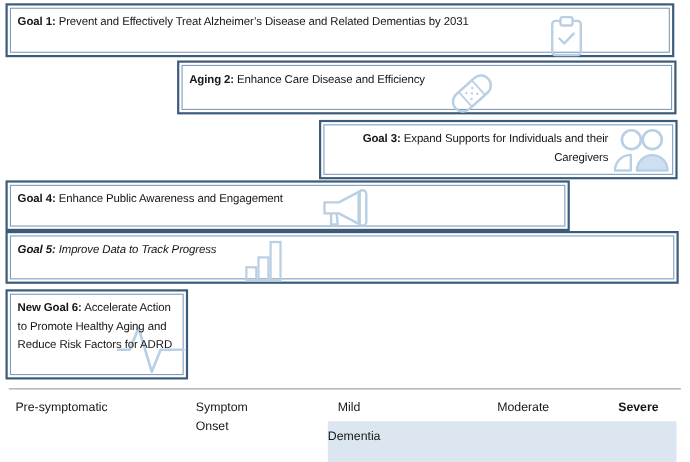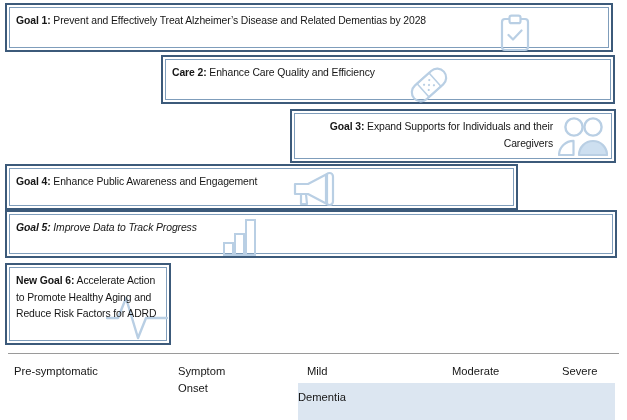--- a/index.html
+++ b/index.html
@@ -83,21 +83,21 @@
     position: absolute;
     font-size: 11.2px;
     line-height: 17px;
     color: #161616;
     white-space: pre-line;
   }
   #tl-presymptomatic { left: 14px;  top: 363px; }
   #tl-symptom-onset  { left: 178px; top: 363px; }
   #tl-mild           { left: 307px; top: 363px; }
   #tl-moderate       { left: 428px; top: 363px; padding-left: 24px; }
-  #tl-severe         { left: 562px; top: 363px; }
+  #tl-severe         { left: 562px; top: 363px; font-weight: bold; }
 
   
   .dementia-band {
     position: absolute;
     left: 298px;
     top: 383px;
     width: 317px;
     height: 37px;
     background: #dce6f1;
   }
@@ -110,33 +110,33 @@
     color: #161616;
   }
 </style>
 </head>
 <body>
 
 <div class="canvas">
 
   <div class="goal-box" id="box-goal1">
     <div class="frame-inner"></div>
-    <div class="goal-text"><b>Goal 1:</b><span> Prevent and Effectively Treat Alzheimer’s Disease and Related Dementias by 2028</span></div>
+    <div class="goal-text"><b>Goal 1:</b><span> Prevent and Effectively Treat Alzheimer’s Disease and Related Dementias by 2031</span></div>
     <div class="goal-icon" style="left:490px; top:8px; width:34px; height:38px;">
       <svg width="34" height="38" viewBox="0 0 34 38" fill="none" xmlns="http://www.w3.org/2000/svg">
         <rect x="4" y="5" width="26" height="31" rx="3" stroke="#b9cfe4" stroke-width="2.2" fill="none"></rect>
         <rect x="11.5" y="1.6" width="11" height="7.6" rx="2" stroke="#b9cfe4" stroke-width="2.2" fill="#ffffff"></rect>
         <path d="M10.5 21 L15 25.5 L23.5 16.5" stroke="#b9cfe4" stroke-width="2.2" fill="none" stroke-linecap="round" stroke-linejoin="round"></path>
       </svg>
     </div>
   </div>
 
   <div class="goal-box" id="box-goal2">
     <div class="frame-inner"></div>
-    <div class="goal-text"><b>Care 2:</b><span> Enhance Care Quality and Efficiency</span></div>
+    <div class="goal-text"><b>Aging 2:</b><span> Enhance Care Disease and Efficiency</span></div>
     <div class="goal-icon" style="left:243px; top:4px; width:44px; height:46px;">
       <svg width="44" height="46" viewBox="0 0 44 46" fill="none" xmlns="http://www.w3.org/2000/svg">
         <g transform="rotate(-42 22 23)">
           <rect x="2" y="14" width="40" height="18" rx="9" stroke="#b9cfe4" stroke-width="2.2" fill="none"></rect>
           <rect x="14" y="14" width="16" height="18" stroke="#b9cfe4" stroke-width="1.6" fill="none"></rect>
           <circle cx="18.5" cy="19.5" r="1.1" fill="#b9cfe4"></circle>
           <circle cx="25.5" cy="19.5" r="1.1" fill="#b9cfe4"></circle>
           <circle cx="22" cy="23" r="1.1" fill="#b9cfe4"></circle>
           <circle cx="18.5" cy="26.5" r="1.1" fill="#b9cfe4"></circle>
           <circle cx="25.5" cy="26.5" r="1.1" fill="#b9cfe4"></circle>

